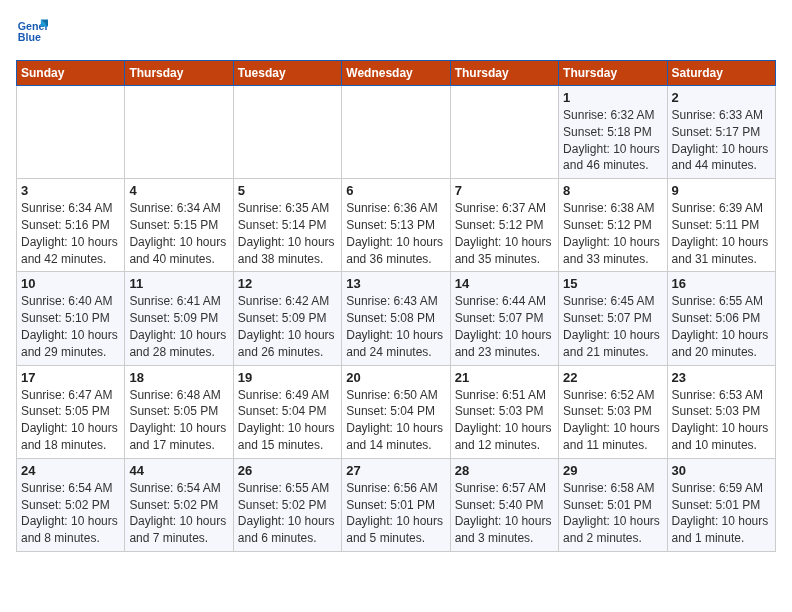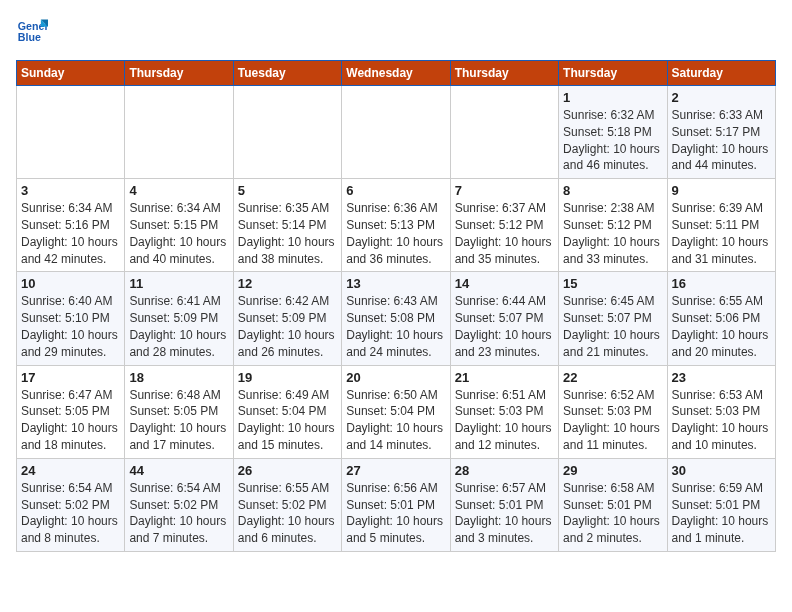--- a/index.html
+++ b/index.html
@@ -176,21 +176,21 @@
         </td>
         <td>
           <div class="day-num">7</div>
           <div class="day-info">Sunrise: 6:37 AM
 Sunset: 5:12 PM
 Daylight: 10 hours
 and 35 minutes.</div>
         </td>
         <td>
           <div class="day-num">8</div>
-          <div class="day-info">Sunrise: 2:38 AM
+          <div class="day-info">Sunrise: 6:38 AM
 Sunset: 5:12 PM
 Daylight: 10 hours
 and 33 minutes.</div>
         </td>
         <td>
           <div class="day-num">9</div>
           <div class="day-info">Sunrise: 6:39 AM
 Sunset: 5:11 PM
 Daylight: 10 hours
 and 31 minutes.</div>
@@ -323,21 +323,21 @@
         <td>
           <div class="day-num">27</div>
           <div class="day-info">Sunrise: 6:56 AM
 Sunset: 5:01 PM
 Daylight: 10 hours
 and 5 minutes.</div>
         </td>
         <td>
           <div class="day-num">28</div>
           <div class="day-info">Sunrise: 6:57 AM
-Sunset: 5:01 PM
+Sunset: 5:40 PM
 Daylight: 10 hours
 and 3 minutes.</div>
         </td>
         <td>
           <div class="day-num">29</div>
           <div class="day-info">Sunrise: 6:58 AM
 Sunset: 5:01 PM
 Daylight: 10 hours
 and 2 minutes.</div>
         </td>

